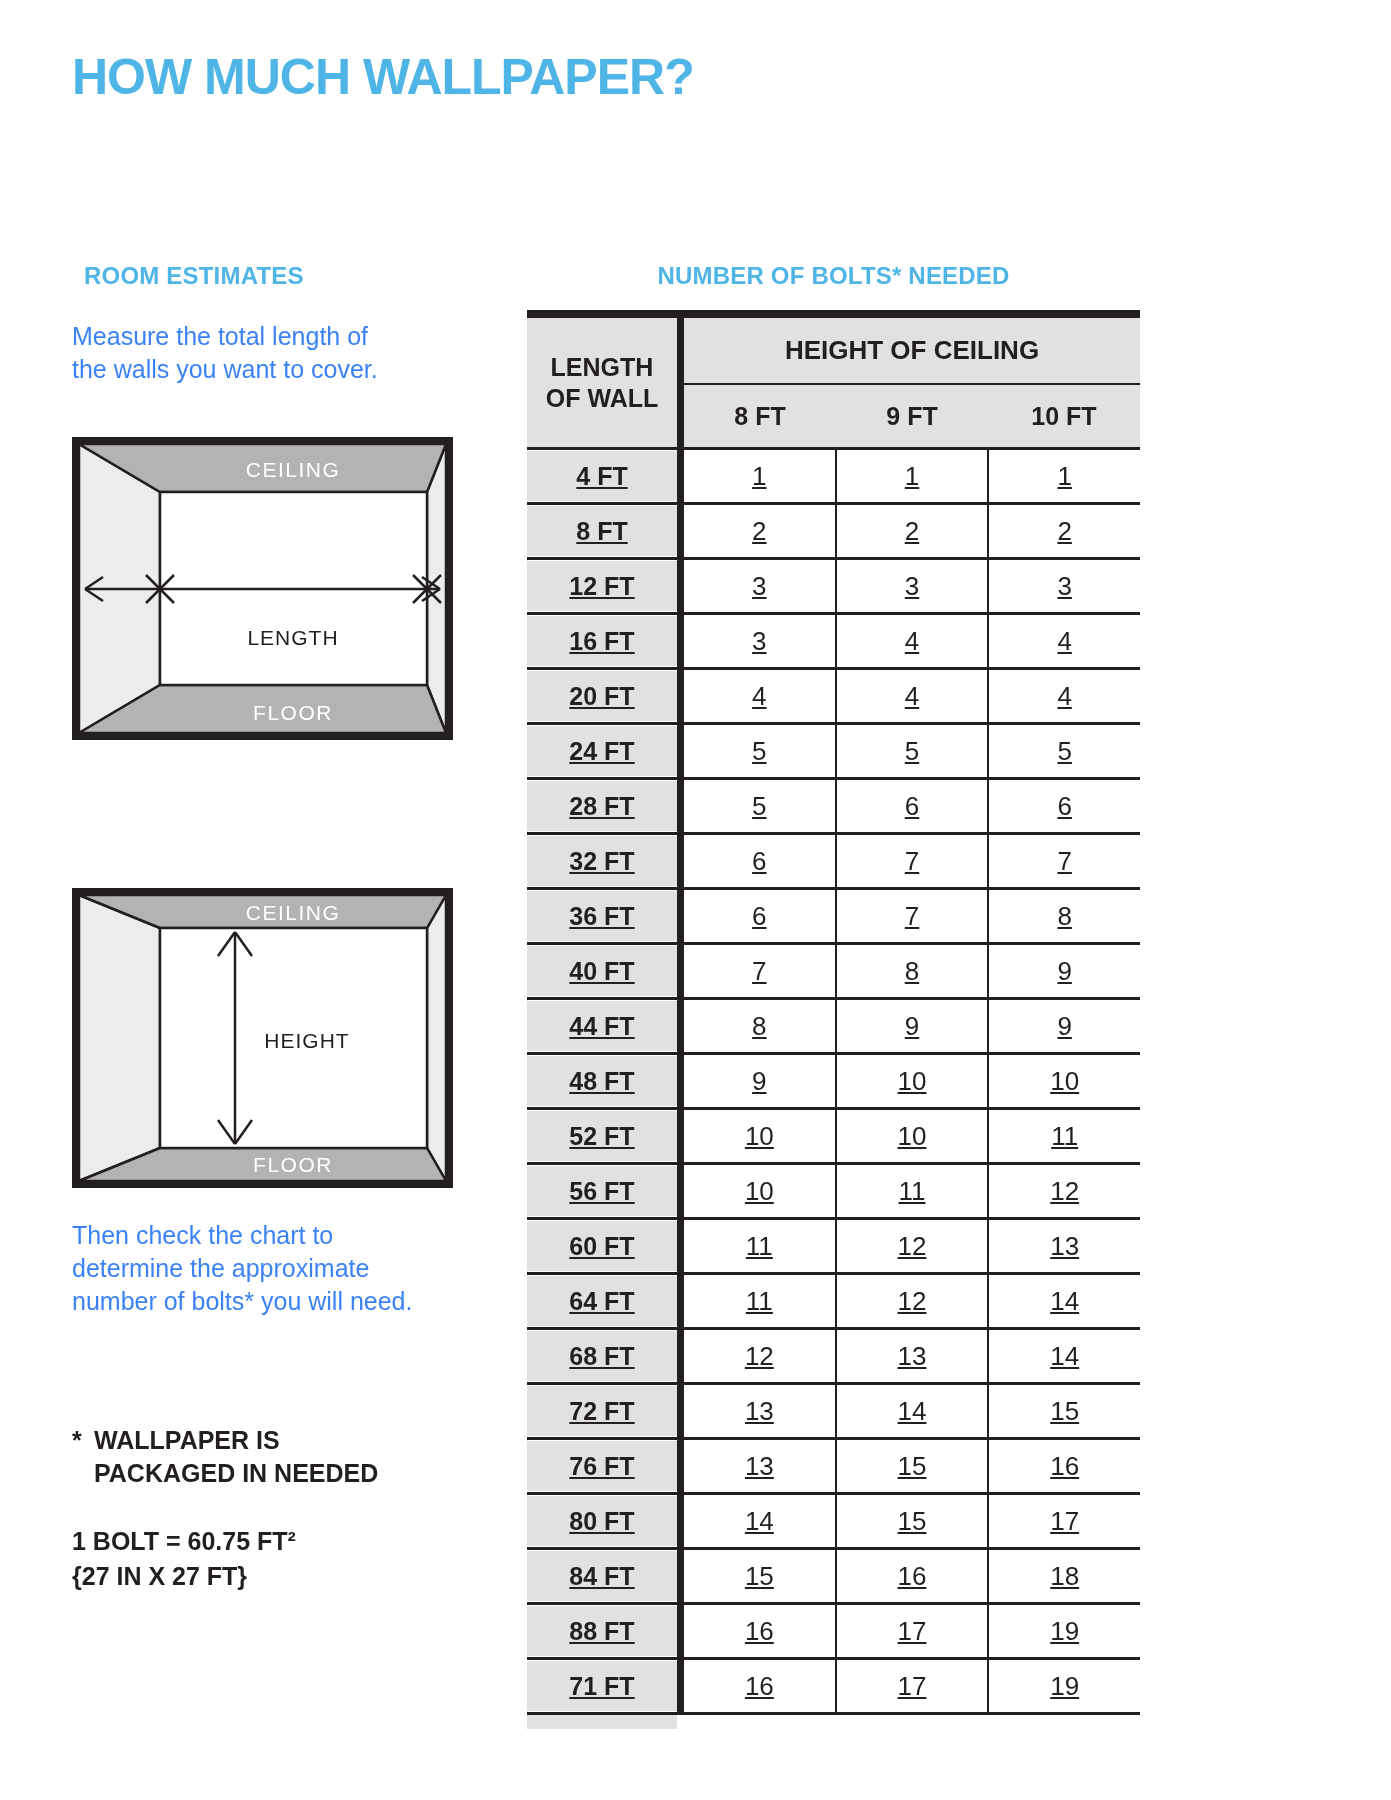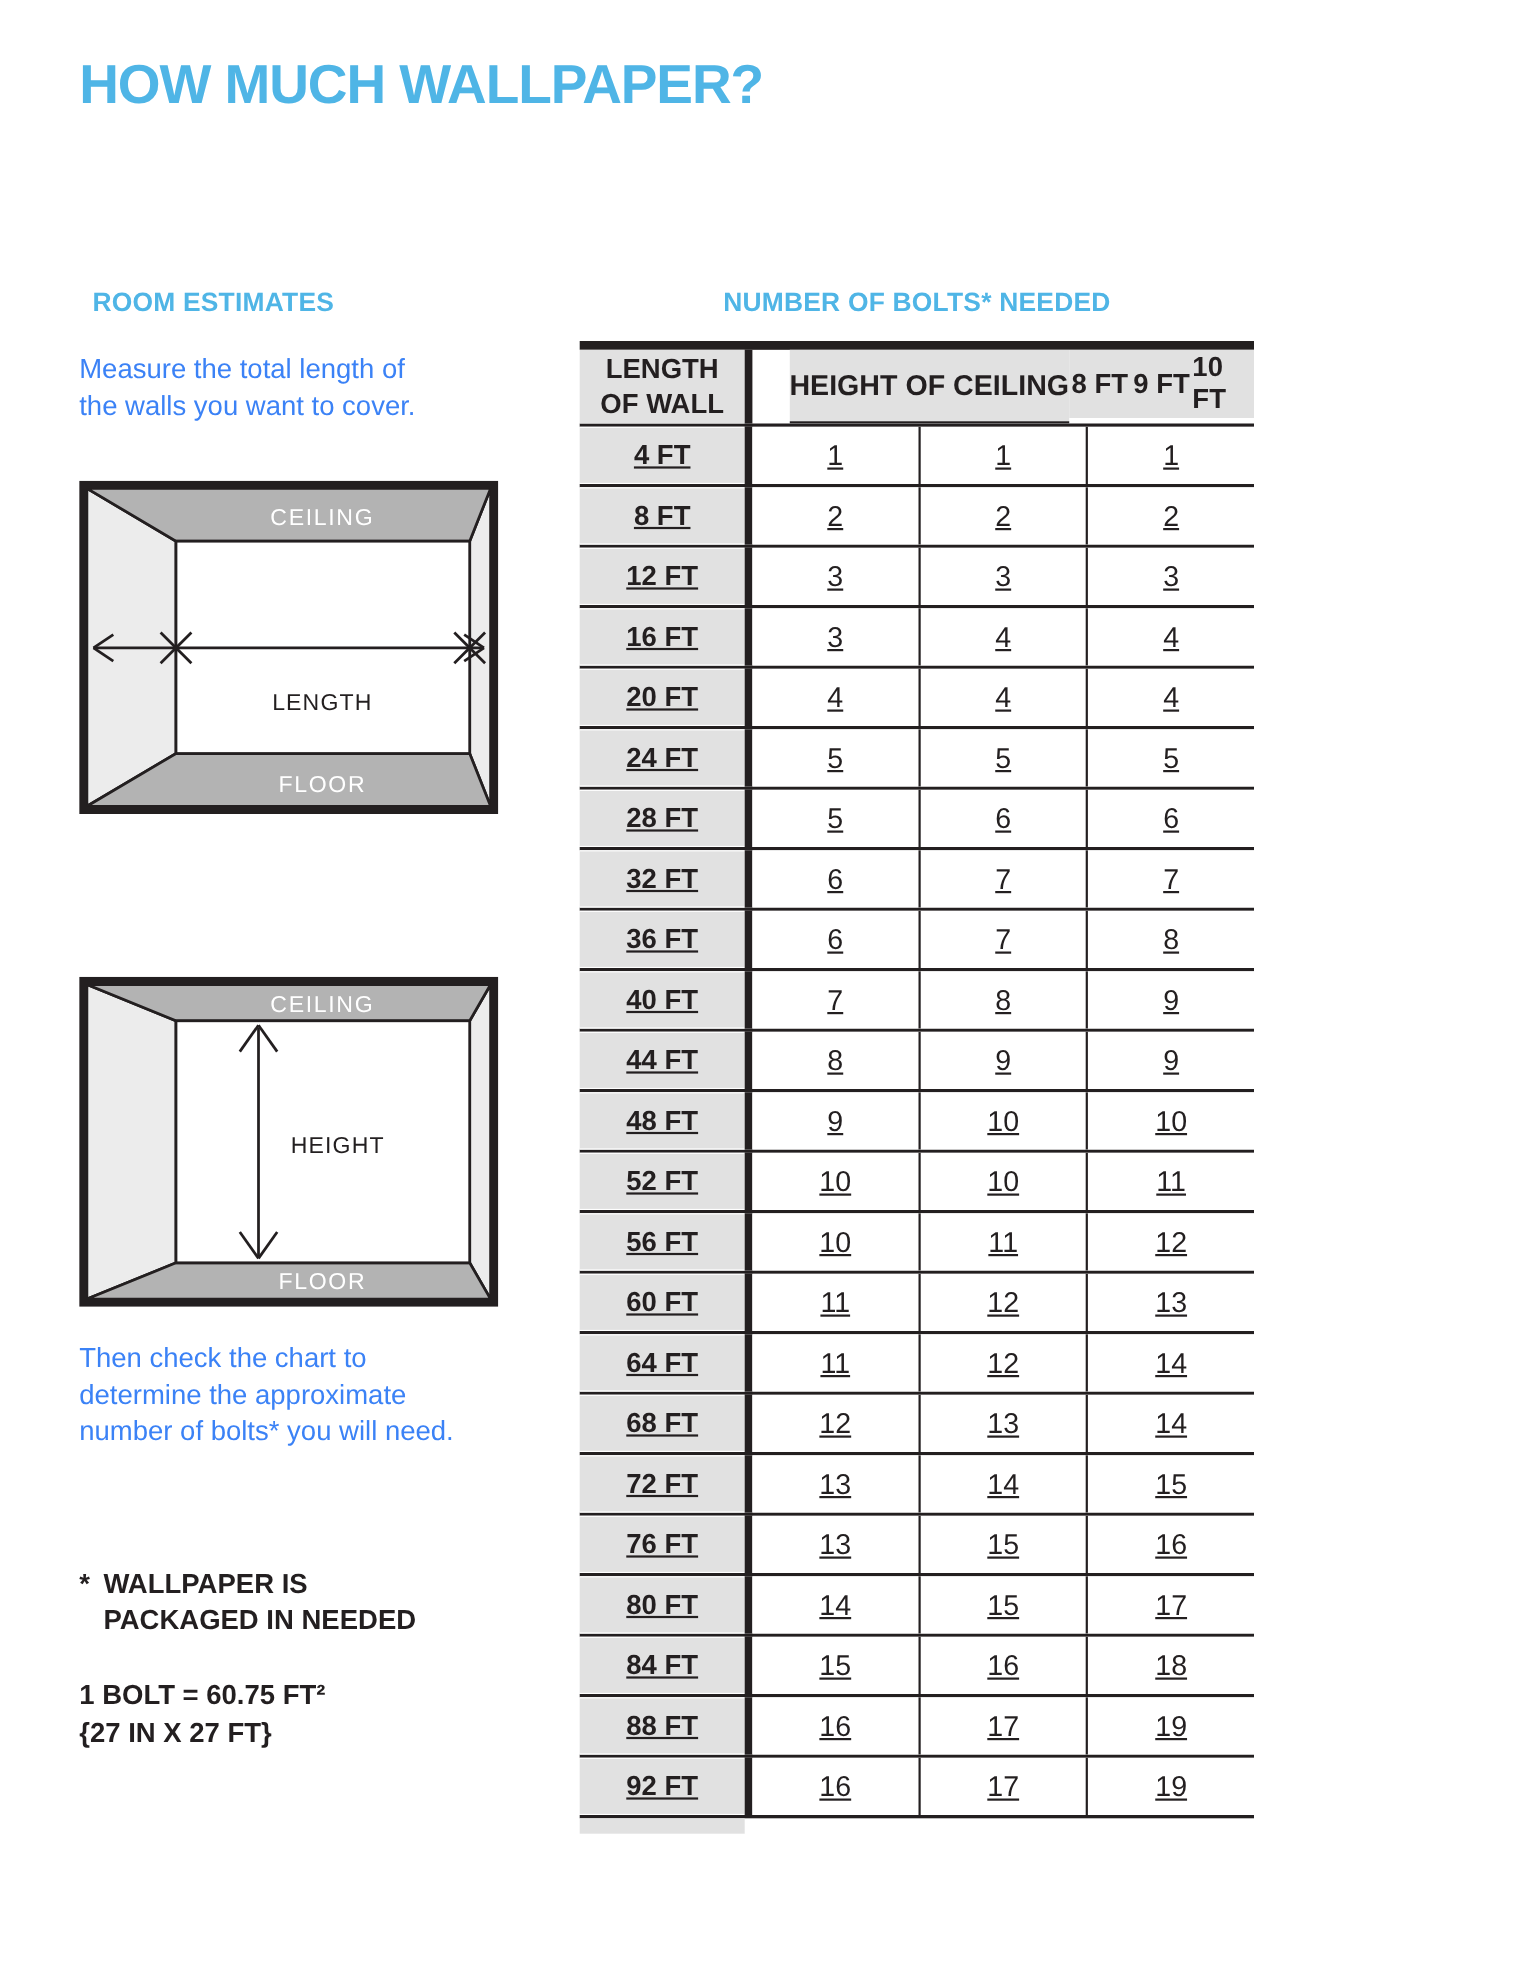--- a/index.html
+++ b/index.html
@@ -23,21 +23,21 @@
 
   
   #bolts-table{left:527px;top:310px;width:613px;}
   .t-topbar{height:8px;background:#231f20;}
   .t-header{display:flex;}
   .t-corner{
     width:150px;background:#e1e1e1;display:flex;align-items:center;justify-content:center;
     font-size:25px;font-weight:bold;text-align:center;white-space:pre-line;line-height:31px;
   }
   .t-vbar{width:7px;background:#231f20;flex:0 0 7px;}
-  .t-right{flex:1;display:flex;justify-content:flex-end;}
+  .t-right{flex:1;display:flex;flex-direction:column;}
   .t-group{
     height:65px;background:#e1e1e1;border-bottom:2px solid #231f20;
     display:flex;align-items:center;justify-content:center;font-size:26px;font-weight:bold;
   }
   .t-subheads{height:62px;background:#e1e1e1;display:flex;}
   .t-subheads div{flex:1;display:flex;align-items:center;justify-content:center;font-size:25px;font-weight:bold;}
   .t-sep{height:3px;background:#231f20;}
   .t-row{display:flex;height:52px;border-bottom:3px solid #231f20;text-decoration:underline;}
   .t-label{
     width:150px;flex:0 0 150px;background:#e1e1e1;border-top:1px solid #ffffff;border-bottom:1px solid #ffffff;
@@ -290,21 +290,21 @@
           <div class="t-val">18</div>
         </div>
         <div class="t-row">
           <div class="t-label">88 FT</div>
           <div class="t-vbar"></div>
           <div class="t-val first">16</div>
           <div class="t-val">17</div>
           <div class="t-val">19</div>
         </div>
         <div class="t-row">
-          <div class="t-label">92 FT</div>
+          <div class="t-label">71 FT</div>
           <div class="t-vbar"></div>
           <div class="t-val first">16</div>
           <div class="t-val">17</div>
           <div class="t-val">19</div>
         </div>
       </div>
     <div class="t-stub"></div>
   </div>
 
 </div>

